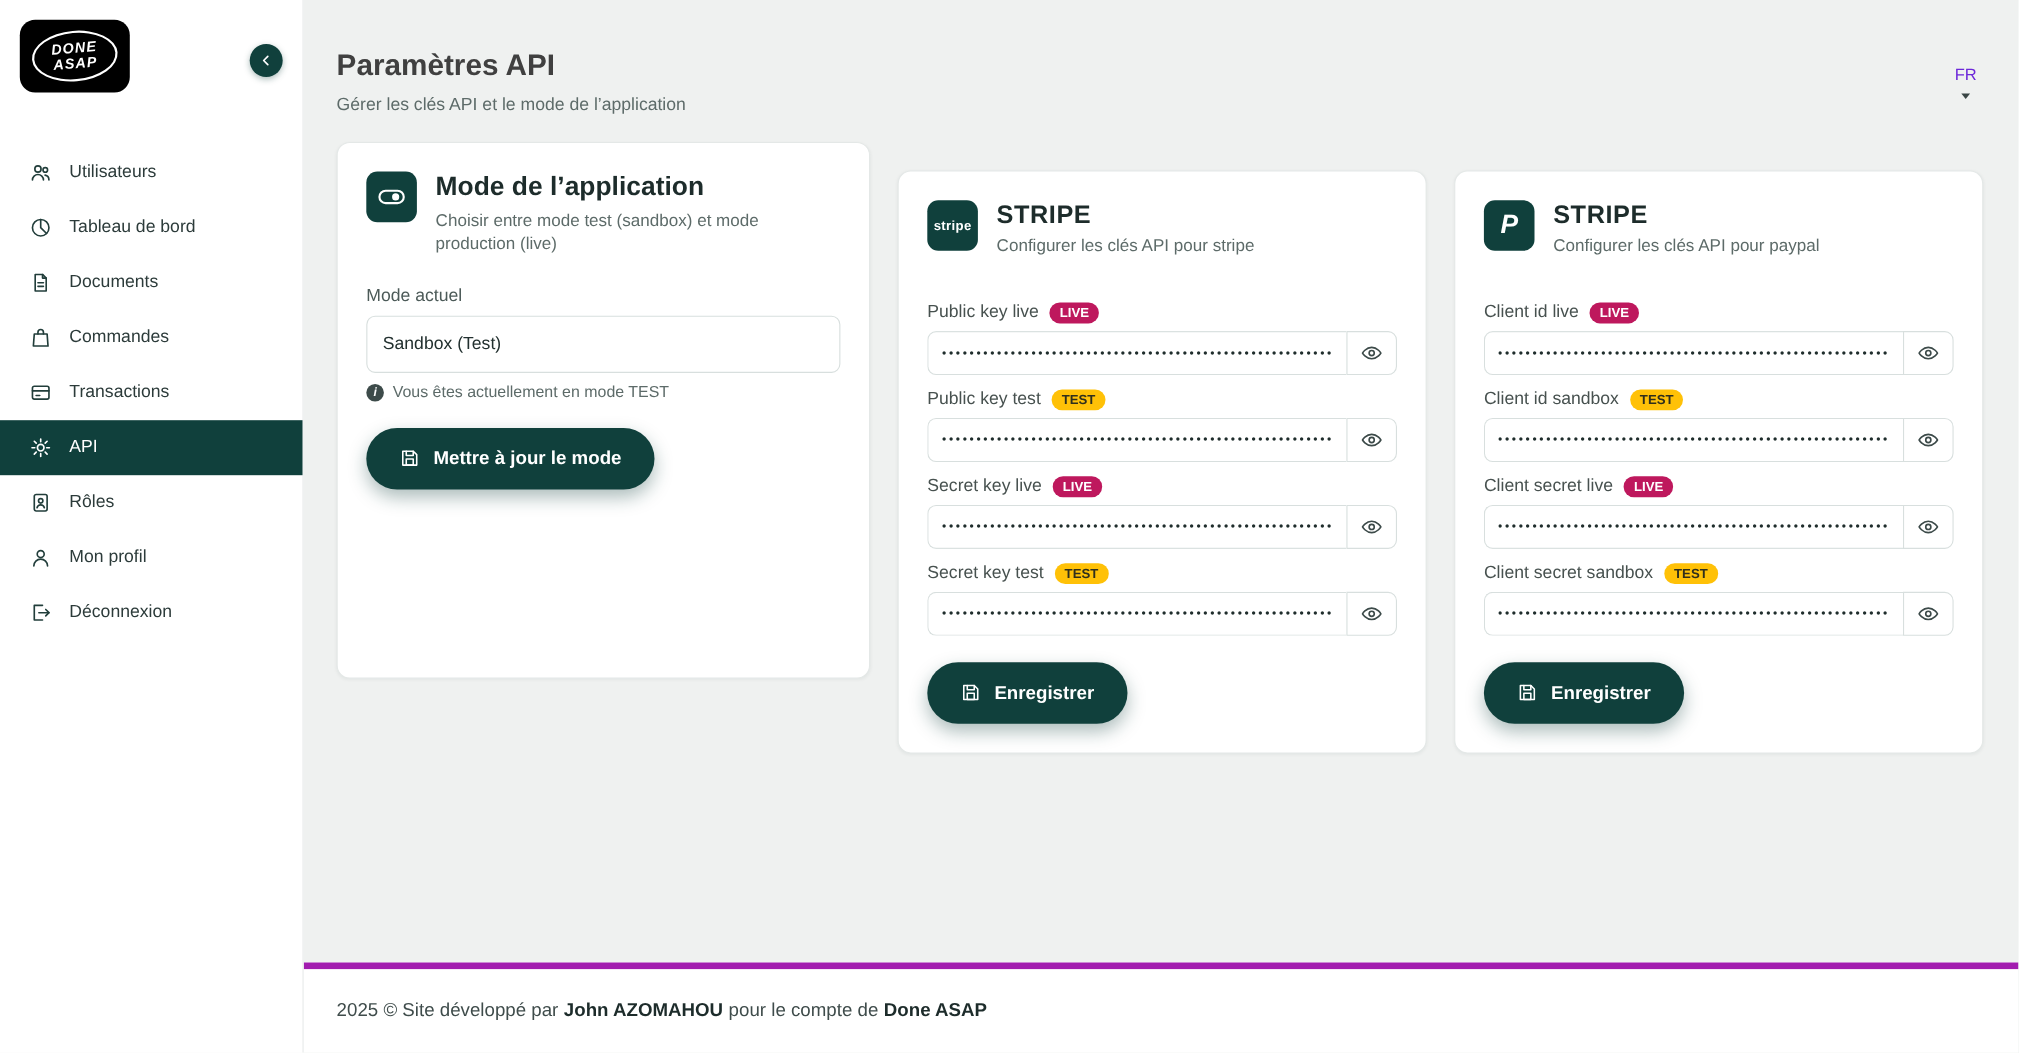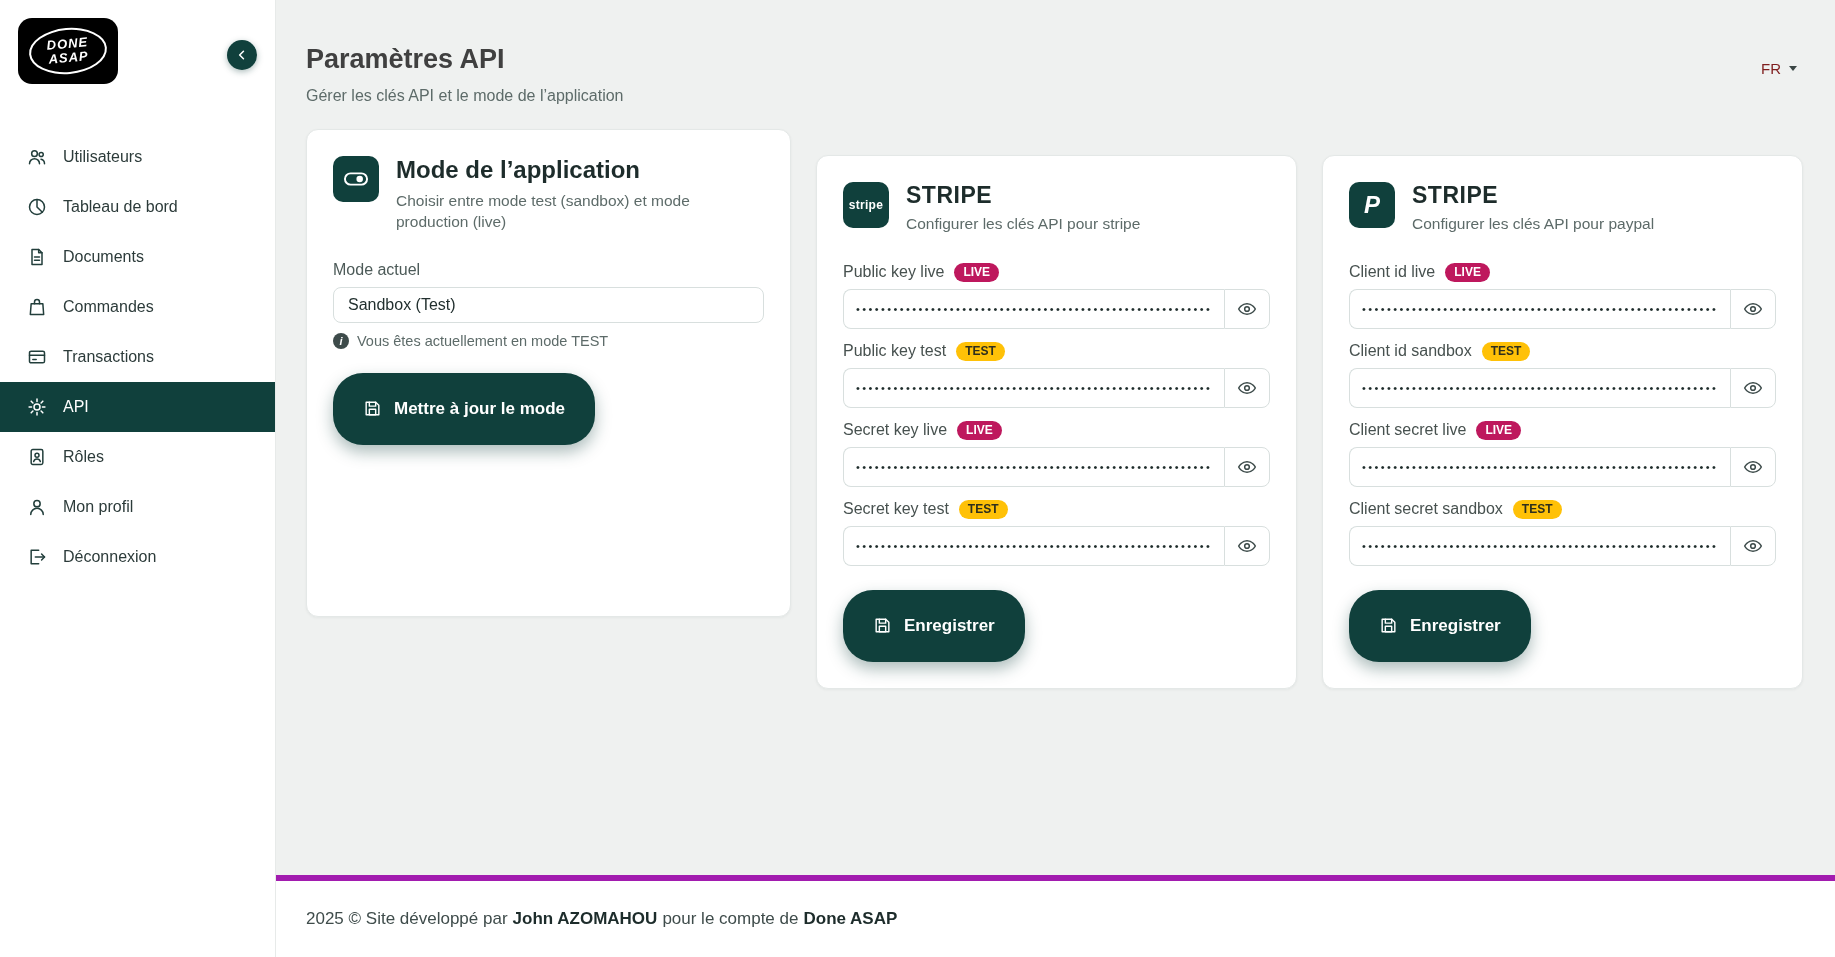--- a/index.html
+++ b/index.html
@@ -58,21 +58,21 @@
 
   
   .main { flex: 1; display: flex; flex-direction: column; background: #eff1f0; min-width: 0; }
   .content { flex: 1; padding: 28px 30px 0 30px; }
   .header-row { display: flex; justify-content: space-between; align-items: flex-start; }
   .page-title { font-size: 27px; font-weight: 700; color: #404040; margin: 16px 0 12px; }
   .page-subtitle { font-size: 16px; color: #5d6b69; }
   .lang {
     display: flex; align-items: center; gap: 8px;
     margin-top: 32px; margin-right: 8px;
-    font-size: 15px; color: #7f1d1d; cursor: pointer;
+    font-size: 15px; color: #6d28d9; cursor: pointer; flex-direction: column;
   }
   .caret {
     width: 0; height: 0;
     border-left: 4px solid transparent; border-right: 4px solid transparent;
     border-top: 5px solid #3a4645;
   }
 
   
   .cards { display: flex; gap: 25px; margin-top: 24px; align-items: flex-start; }
   .card {
@@ -94,47 +94,47 @@
   .app-icon svg { width: 26px; height: 26px; }
   .brand-word { font-size: 12px; font-weight: 700; letter-spacing: .3px; }
   .brand-letter { font-size: 24px; font-weight: 700; font-style: italic; }
   .card-title { font-size: 24px; font-weight: 700; color: #1d2c2b; margin-bottom: 7px; }
   .brand-title { font-size: 23px; letter-spacing: .5px; margin-bottom: 5px; }
   .card-desc { font-size: 15.5px; color: #5d6b69; line-height: 1.35; max-width: 300px; }
 
   
   .mode-label { font-size: 16px; color: #4c5a58; margin: 28px 0 8px; }
   .mode-select {
-    height: 36px; border: 1px solid #d8dfde; border-radius: 8px;
+    height: 52px; border: 1px solid #d8dfde; border-radius: 8px;
     background: #fff; display: flex; align-items: center;
     padding: 0 14px; font-size: 16px; color: #22302f; cursor: pointer;
   }
   .info-row { display: flex; align-items: center; gap: 8px; margin-top: 10px; color: #5d6b69; font-size: 14.5px; }
   .info-dot {
     width: 16px; height: 16px; border-radius: 50%;
     background: #3d4b4a; color: #fff; flex: none;
     font-size: 11px; font-weight: bold; font-style: italic;
     display: flex; align-items: center; justify-content: center;
   }
 
   .btn {
     margin-top: 24px;
     display: inline-flex; align-items: center; gap: 12px;
     background: #10403c; color: #fff;
     border: none; border-radius: 30px;
-    padding: 0 30px; height: 72px;
+    padding: 0 30px; height: 56px;
     font-size: 17px; font-weight: 600;
     font-family: inherit; cursor: pointer;
     box-shadow: 0 7px 16px rgba(16,64,60,.35);
   }
   .btn svg { width: 19px; height: 19px; }
 
   
   .field { margin-top: 13px; }
-  .field.first { margin-top: 28px; }
+  .field.first { margin-top: 40px; }
   .field-head { display: flex; align-items: center; gap: 10px; margin-bottom: 7px; }
   .field-label { font-size: 16px; color: #47514f; }
   .badge { font-size: 12px; font-weight: 700; padding: 3px 9px 4px; border-radius: 10px; line-height: 1; }
   .badge.live { background: #be185d; color: #fff; }
   .badge.test { background: #ffc107; color: #2f2f1d; }
   .input-group { display: flex; }
   .key-input {
     flex: 1; min-width: 0; height: 40px;
     border: 1px solid #d8dfde; border-right: none;
     border-radius: 8px 0 0 8px;

